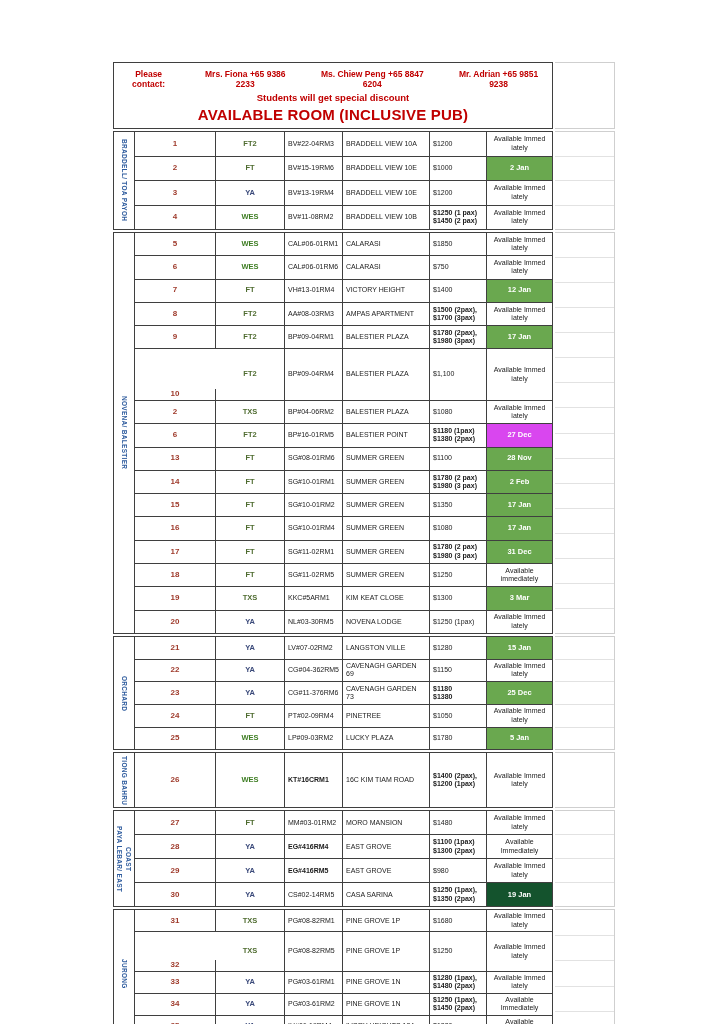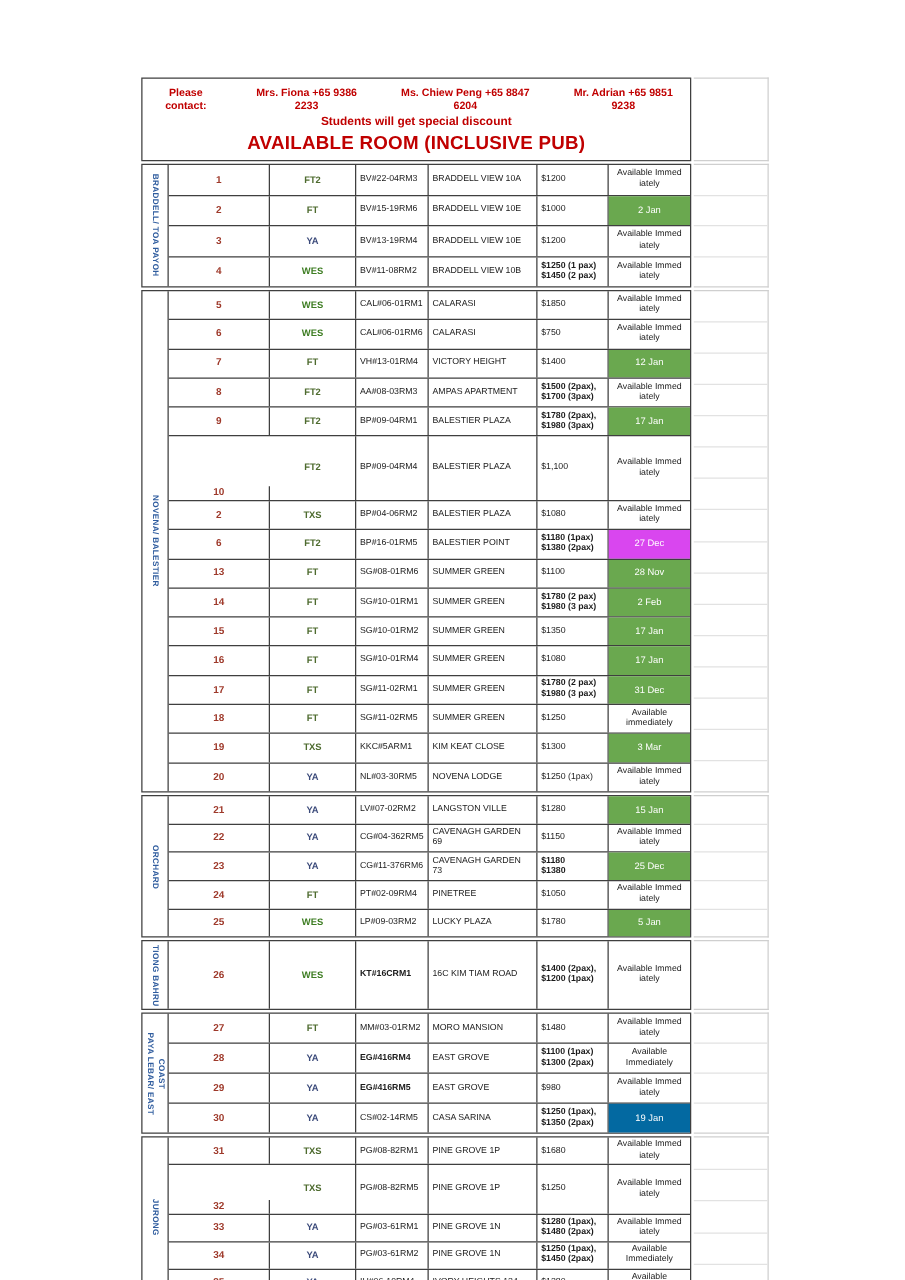--- a/index.html
+++ b/index.html
@@ -37,21 +37,21 @@
     box-sizing:border-box;display:flex;align-items:center;
     padding:1px 3px;font-size:7px;line-height:8.5px;color:#1a1a1a;
     border-right:1px solid #3f3f3f;min-height:0;white-space:pre-line;
   }
   .c-num{justify-content:center;font-weight:bold;font-size:8px;}
   .c-type{justify-content:center;font-weight:bold;font-size:7.5px;}
   .c-code{font-size:7px;}
   .c-name{font-size:7px;}
   .c-price{font-size:7px;}
   .c-avail{justify-content:center;text-align:center;border-right:none;}
-  .c-avail.green{color:#ffffff;font-weight:normal;font-size:7.5px;}
+  .c-avail.green{color:#ffffff;font-weight:bold;font-size:7.5px;}
   .bold{font-weight:bold;}
 
   .extra-col{box-sizing:border-box;width:60px;margin-left:2px;display:flex;flex-direction:column;border:1px solid #cfcfcf;border-left:none;}
   .extra-cell{flex:1;border-top:1px solid #e2e2e2;}
   .extra-cell:first-child{border-top:none;}
 
   
   .sec0 .row{min-height:23.5px;}
   .sec1 .row{min-height:22.3px;}
   .sec2 .row{min-height:21.7px;}
@@ -442,21 +442,21 @@
 iately</div>
   </div>
 
   <div class="row">
     <div class="cell c-num" style="color: rgb(158, 57, 42);">30</div>
     <div class="cell c-type" style="color: rgb(59, 74, 122);">YA</div>
     <div class="cell c-code">CS#02-14RM5</div>
     <div class="cell c-name">CASA SARINA</div>
     <div class="cell c-price bold">$1250 (1pax),
 $1350 (2pax)</div>
-    <div class="cell c-avail green" style="background: #0369a1;">19 Jan</div>
+    <div class="cell c-avail green" style="background: #14532d;">19 Jan</div>
   </div>
 </div>
     </div>
     <div class="extra-col">
           <div class="extra-cell"></div>
           <div class="extra-cell"></div>
           <div class="extra-cell"></div>
           <div class="extra-cell"></div>
         </div>
   </div>

